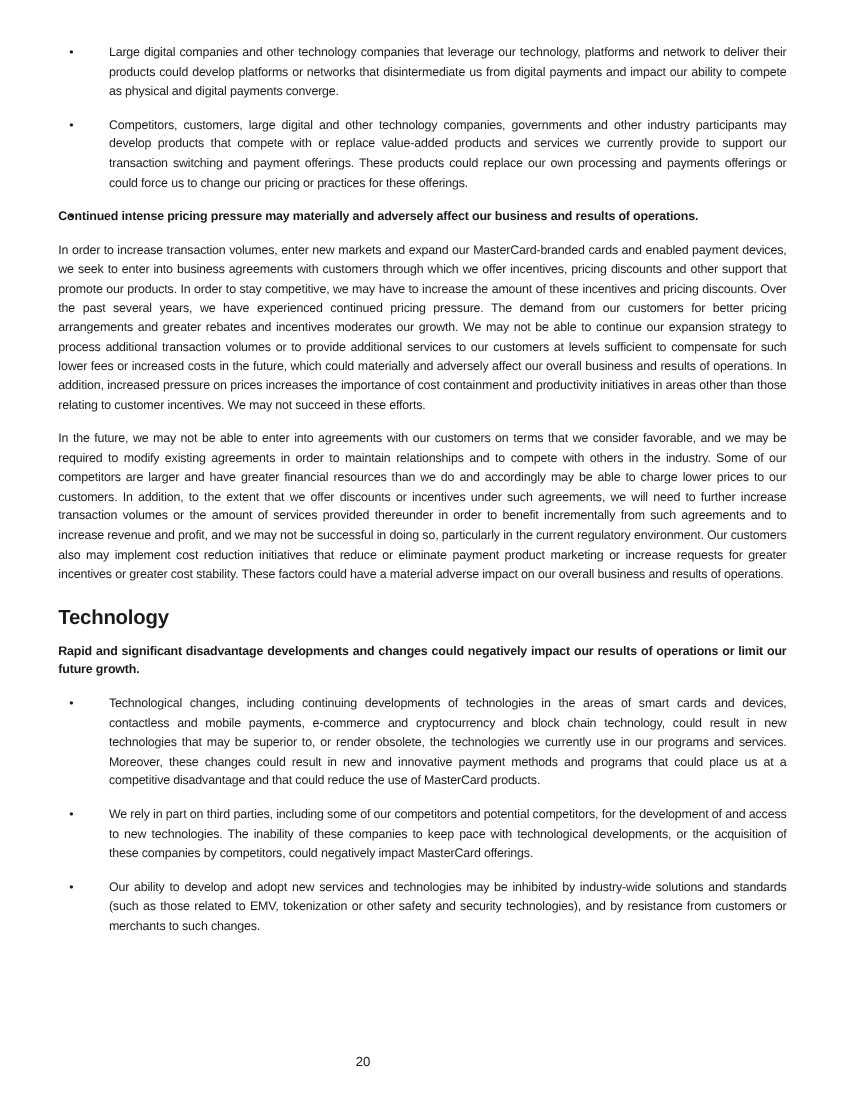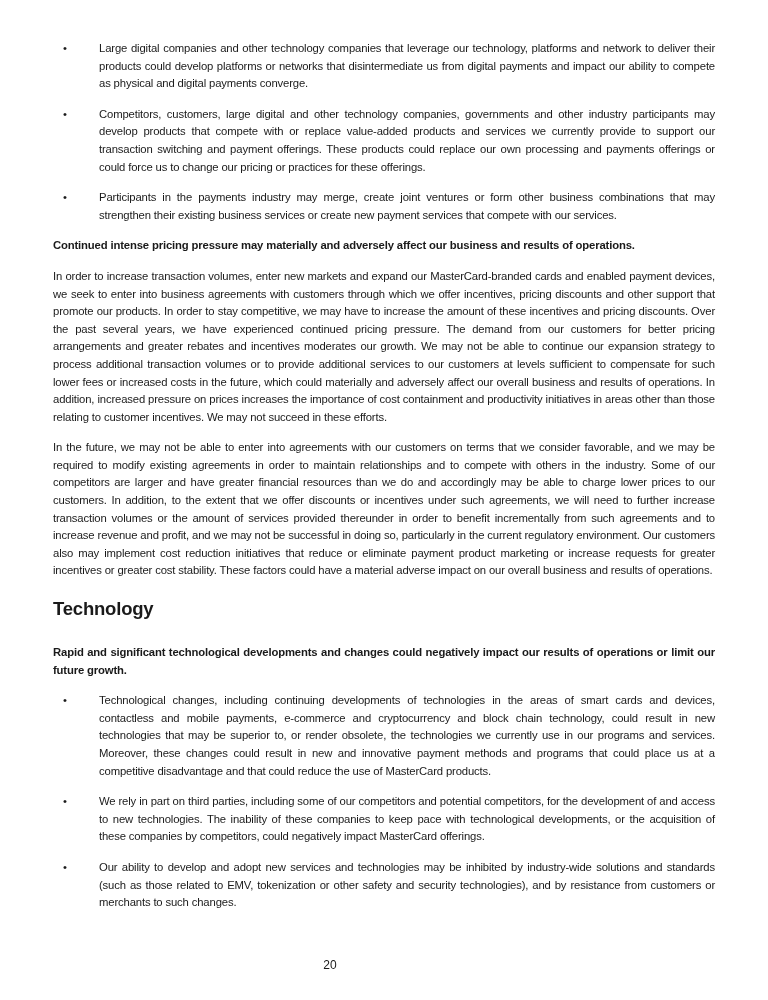--- a/index.html
+++ b/index.html
@@ -5,39 +5,39 @@
   html, body { margin: 0; padding: 0; background: #ffffff; }
   body { width: 768px; height: 1000px; position: relative; overflow: hidden;
          font-family: "Liberation Sans", sans-serif; color: #1a1a1a; }
   .page { position: absolute; left: 53px; top: 40px; width: 662px; }
   p, li { font-size: 11.3px; line-height: 17.6px; margin: 0; text-align: justify; letter-spacing: -0.15px; }
   ul { list-style: none; margin: 0; padding: 0; }
   ul li { position: relative; padding-left: 46px; margin-bottom: 13px; }
   ul li .bullet { position: absolute; left: 10px; top: 0; }
   .para { margin-bottom: 13px; }
   .bold { font-weight: bold; }
-  h2 { font-size: 18.5px; font-weight: bold; margin: 18px 0 24px 0; letter-spacing: -0.2px; }
+  h2 { font-size: 18.5px; font-weight: bold; margin: 18px 0 12px 0; letter-spacing: -0.2px; }
   .footer { position: absolute; top: 958px; left: 0; width: 660px; text-align: center; font-size: 12px; }
 </style>
 </head>
 <body>
 
 <div class="page">
   <ul>
     <li><span class="bullet">•</span><span>Large digital companies and other technology companies that leverage our technology, platforms and network to deliver their products could develop platforms or networks that disintermediate us from digital payments and impact our ability to compete as physical and digital payments converge.</span></li>
     <li><span class="bullet">•</span><span>Competitors, customers, large digital and other technology companies, governments and other industry participants may develop products that compete with or replace value-added products and services we currently provide to support our transaction switching and payment offerings.  These products could replace our own processing and payments offerings or could force us to change our pricing or practices for these offerings.</span></li>
-    <li><span class="bullet">•</span><span>Participants in the payments industry may merge, create joint ventures or form other business combinations that may strengthen their existing business services or create new payment services that compete with our services.</span></li>
+    <li><span class="bullet">•</span></li>
   </ul>
 
   <p class="para bold">Continued intense pricing pressure may materially and adversely affect our business and results of operations.</p>
   <p class="para">In order to increase transaction volumes, enter new markets and expand our MasterCard-branded cards and enabled payment devices, we seek to enter into business agreements with customers through which we offer incentives, pricing discounts and other support that promote our products.  In order to stay competitive, we may have to increase the amount of these incentives and pricing discounts.  Over the past several years, we have experienced continued pricing pressure.  The demand from our customers for better pricing arrangements and greater rebates and incentives moderates our growth.  We may not be able to continue our expansion strategy to process additional transaction volumes or to provide additional services to our customers at levels sufficient to compensate for such lower fees or increased costs in the future, which could materially and adversely affect our overall business and results of operations.  In addition, increased pressure on prices increases the importance of cost containment and productivity initiatives in areas other than those relating to customer incentives.  We may not succeed in these efforts.</p>
   <p class="para">In the future, we may not be able to enter into agreements with our customers on terms that we consider favorable, and we may be required to modify existing agreements in order to maintain relationships and to compete with others in the industry.  Some of our competitors are larger and have greater financial resources than we do and accordingly may be able to charge lower prices to our customers.  In addition, to the extent that we offer discounts or incentives under such agreements, we will need to further increase transaction volumes or the amount of services provided thereunder in order to benefit incrementally from such agreements and to increase revenue and profit, and we may not be successful in doing so, particularly in the current regulatory environment.  Our customers also may implement cost reduction initiatives that reduce or eliminate payment product marketing or increase requests for greater incentives or greater cost stability.  These factors could have a material adverse impact on our overall business and results of operations.</p>
 
   <h2>Technology</h2>
-  <p class="para bold">Rapid and significant technological developments and changes could negatively impact our results of operations or limit our future growth.</p>
+  <p class="para bold">Rapid and significant disadvantage developments and changes could negatively impact our results of operations or limit our future growth.</p>
 
   <ul>
     <li><span class="bullet">•</span><span>Technological changes, including continuing developments of technologies in the areas of smart cards and devices, contactless and mobile payments, e-commerce and cryptocurrency and block chain technology, could result in new technologies that may be superior to, or render obsolete, the technologies we currently use in our programs and services.  Moreover, these changes could result in new and innovative payment methods and programs that could place us at a competitive disadvantage and that could reduce the use of MasterCard products.</span></li>
     <li><span class="bullet">•</span><span>We rely in part on third parties, including some of our competitors and potential competitors, for the development of and access to new technologies.  The inability of these companies to keep pace with technological developments, or the acquisition of these companies by competitors, could negatively impact MasterCard offerings.</span></li>
     <li><span class="bullet">•</span><span>Our ability to develop and adopt new services and technologies may be inhibited by industry-wide solutions and standards (such as those related to EMV, tokenization or other safety and security technologies), and by resistance from customers or merchants to such changes.</span></li>
   </ul>
 </div>
 
 <div class="footer">20</div>
 

